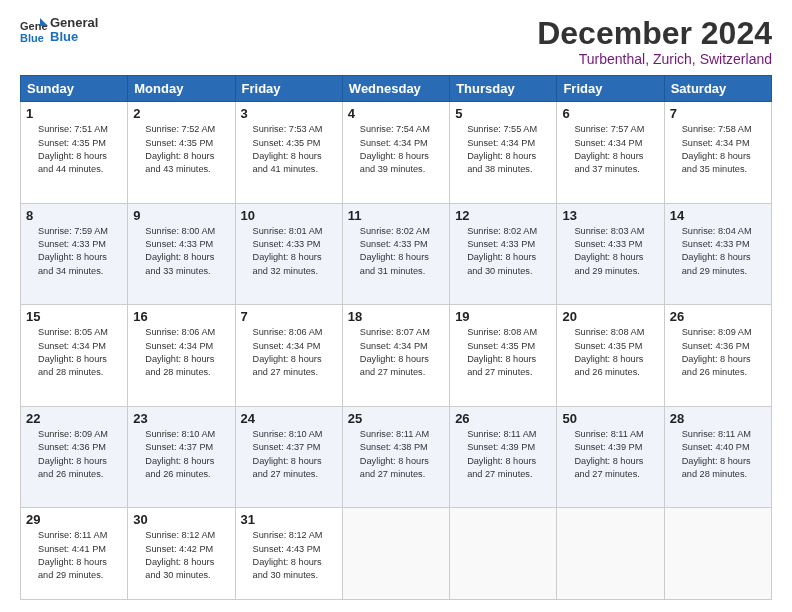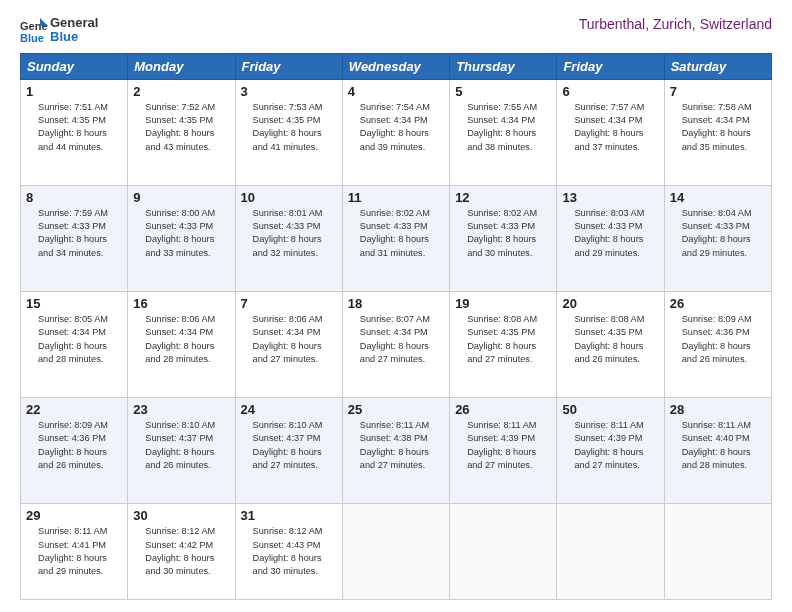--- a/index.html
+++ b/index.html
@@ -51,21 +51,20 @@
       flex: 1;
     }
     .calendar th {
       background: #2a6bb5;
       color: #fff;
       font-size: 13px;
       font-weight: bold;
       padding: 5px 6px;
       text-align: left;
       border: 1px solid #1a5a9a;
-      font-style: italic;
     }
     .calendar td {
       border: 1px solid #ccc;
       vertical-align: top;
       padding: 4px 5px;
       font-size: 9.5px;
       color: #333;
       width: calc(100% / 7);
       background: #fff;
       height: 88px;
@@ -103,20 +102,21 @@
         <text x="0" y="14" font-size="11" font-weight="bold" fill="#333">General</text>
         <text x="0" y="26" font-size="11" font-weight="bold" fill="#1a6fbf">Blue</text>
         <polygon points="20,2 28,10 20,10" fill="#1a6fbf"></polygon>
       </svg>
       <div>
         <div style="font-size:13px;font-weight:bold;color:#333;line-height:1.1">General</div>
         <div style="font-size:13px;font-weight:bold;color:#1a6fbf;line-height:1.1">Blue</div>
       </div>
     </div>
     <div class="title-section">
+      <div class="month-title">December 2024</div>
       <div class="location">Turbenthal, Zurich, Switzerland</div>
     </div>
   </div>
 
   <table class="calendar">
     <thead>
       <tr>
         <th>Sunday</th>
         <th>Monday</th>
         <th>Friday</th>

